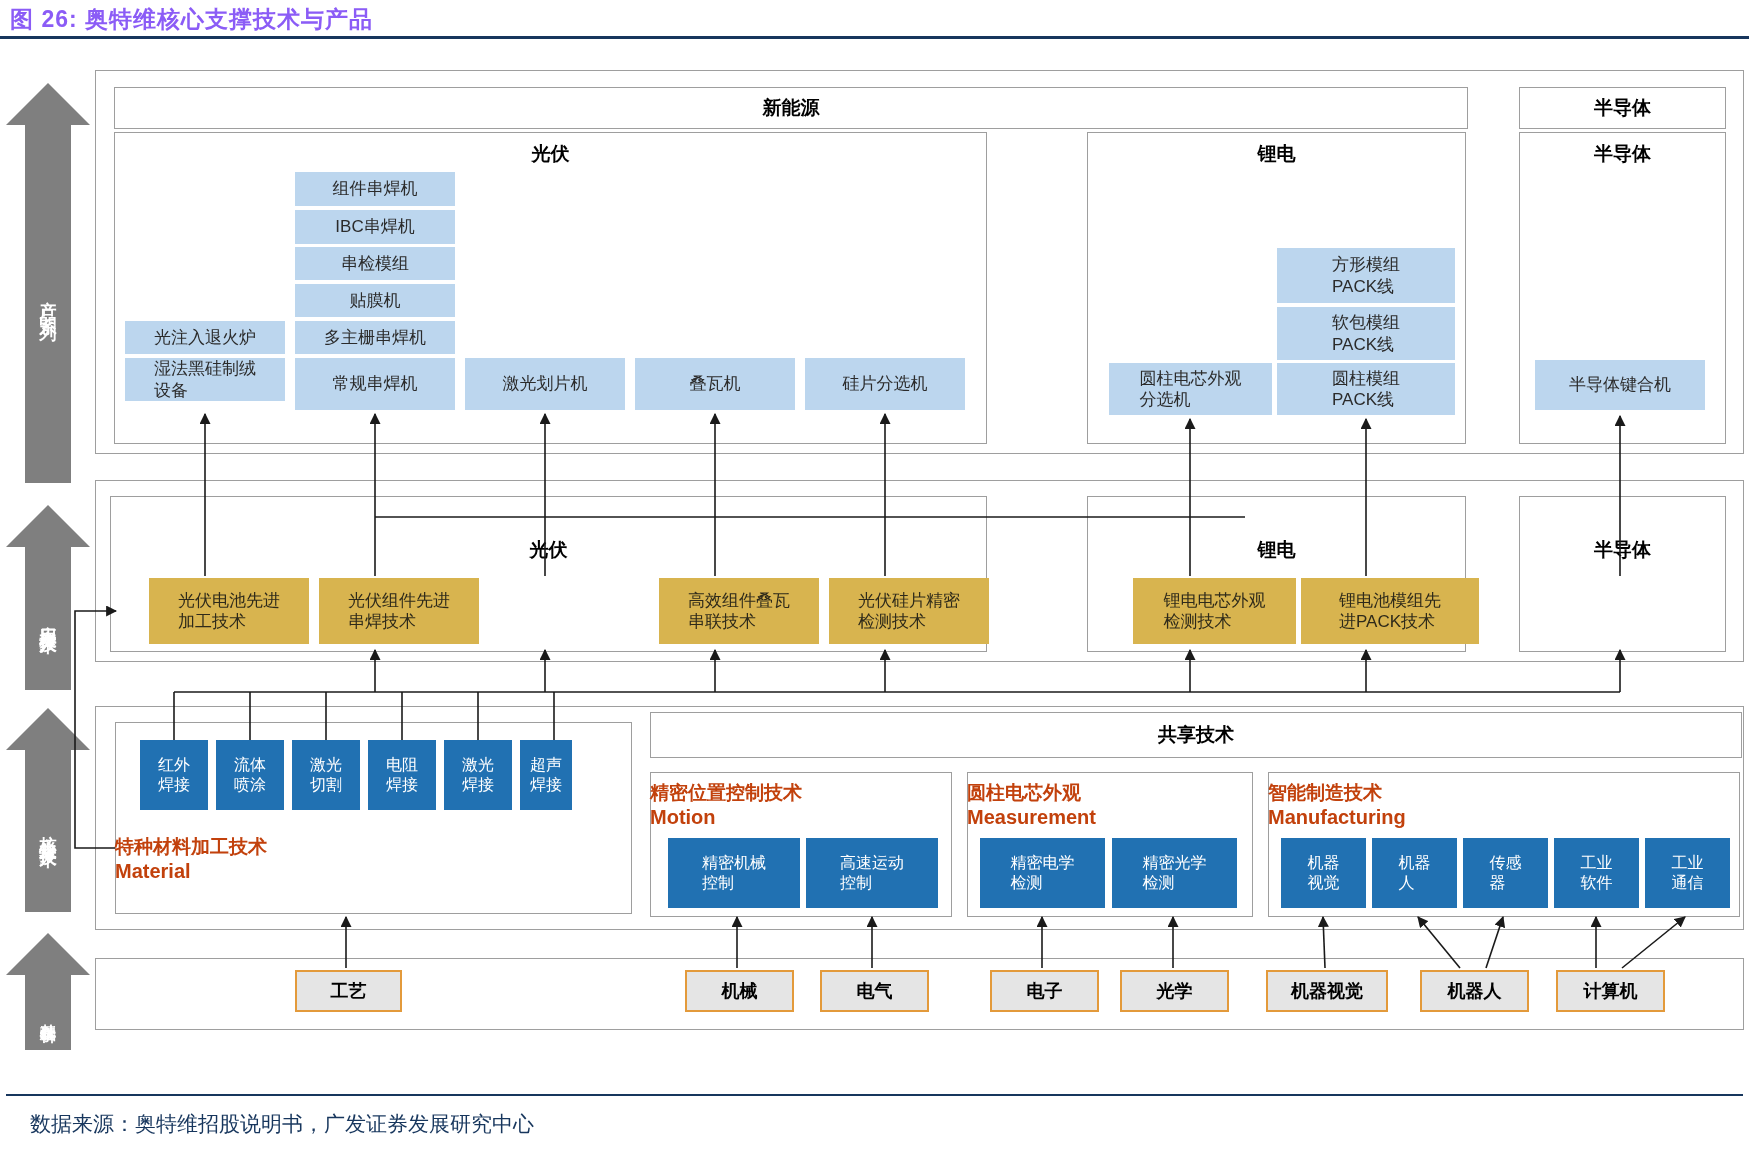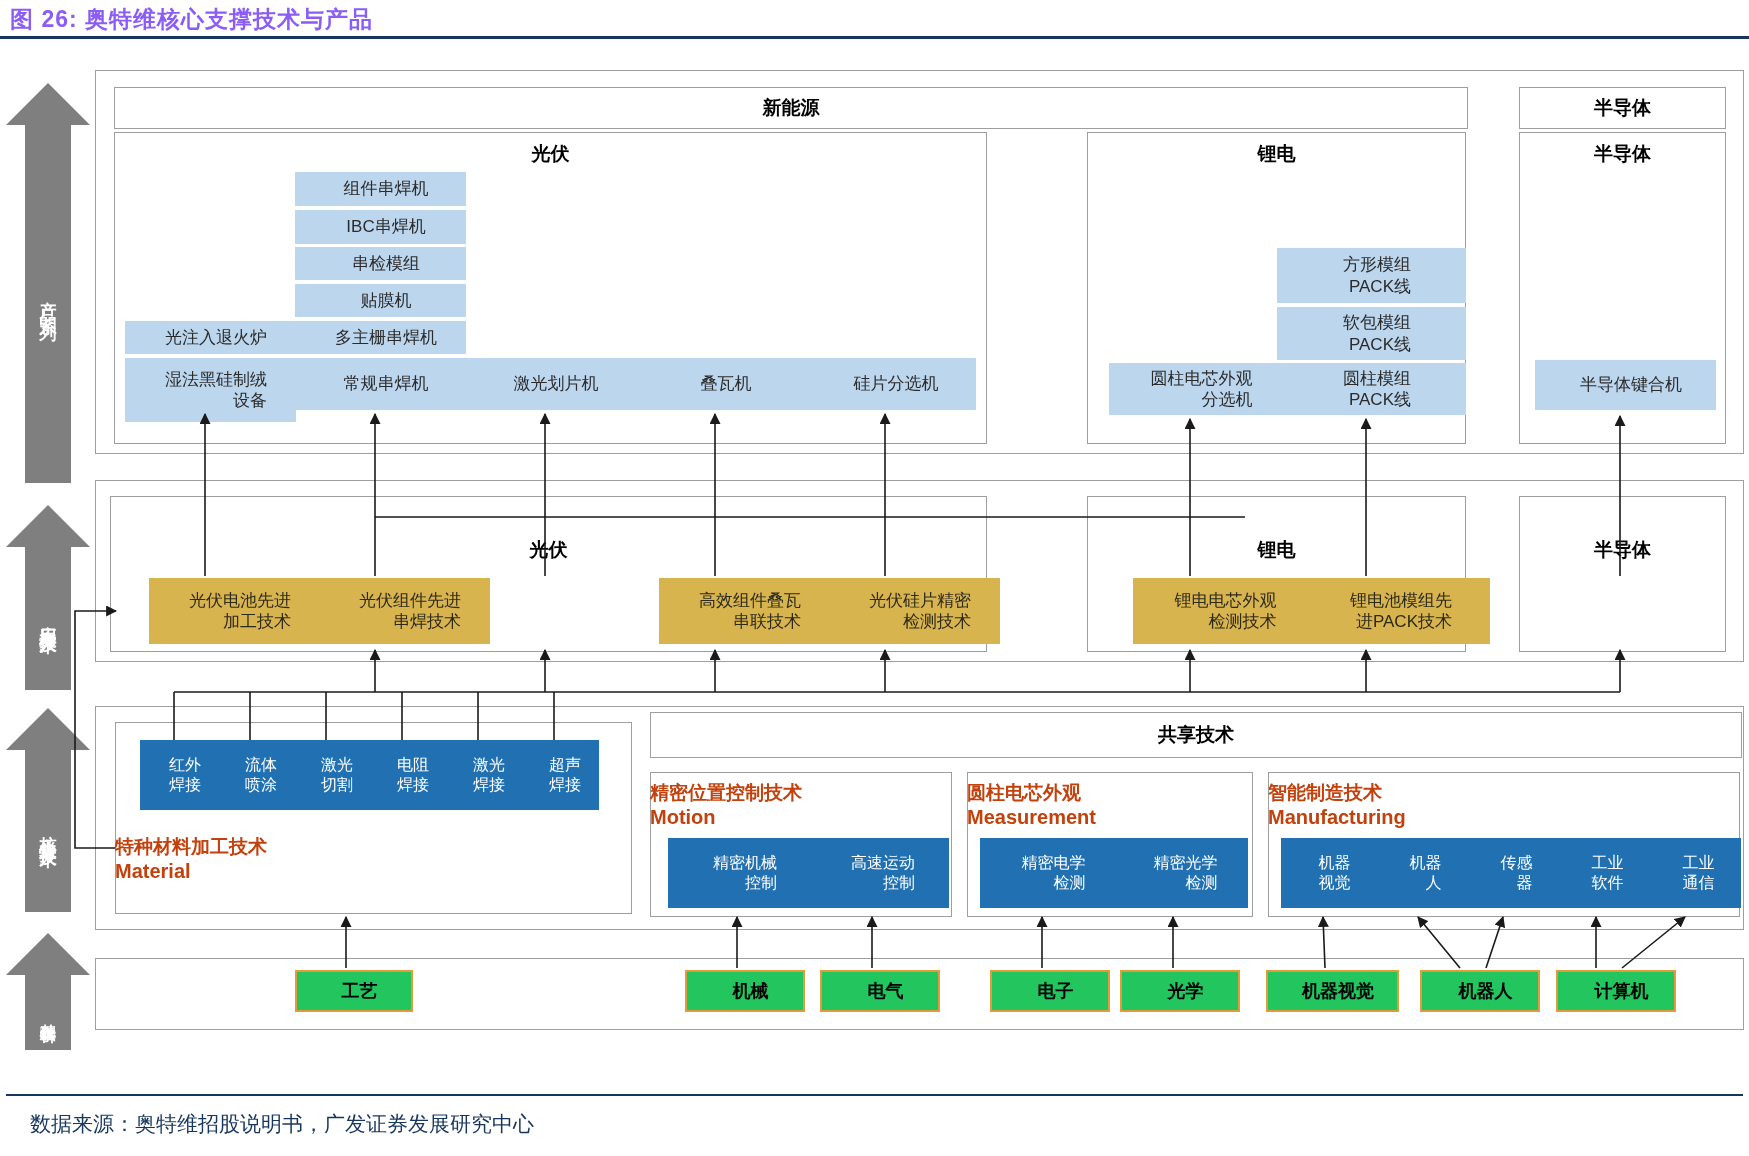--- a/index.html
+++ b/index.html
@@ -13,26 +13,26 @@
   .varrow{position:absolute;width:84px;display:flex;flex-direction:column;align-items:center;}
   .vhead{width:0;height:0;border-left:42px solid transparent;border-right:42px solid transparent;border-bottom:42px solid #7F7F7F;}
   .vshaft{width:46px;flex:1;background:#7F7F7F;display:flex;align-items:center;justify-content:center;}
   .vshaft span{writing-mode:vertical-rl;text-orientation:upright;color:#fff;font-size:17px;font-weight:bold;line-height:1;}
 
   .obox{position:absolute;background:#fff;border:1px solid #9E9E9E;}
   .hbar{position:absolute;background:#fff;border:1px solid #9E9E9E;display:flex;align-items:center;justify-content:center;
         font-weight:bold;font-size:19px;color:#000;}
   .hdr{position:absolute;left:0;right:0;text-align:center;font-weight:bold;font-size:19px;color:#000;}
 
-  .chip{position:absolute;display:flex;align-items:center;justify-content:center;text-align:right;
-        white-space:pre-line;line-height:1.25;padding-left:11px;}
+  .chip{position:absolute;display:flex;align-items:center;justify-content:center;text-align:left;
+        white-space:pre-line;line-height:1.25;}
   .c-blue{background:#BCD6EE;color:#2b2b2b;font-size:17px;}
   .c-gold{background:#D8B44F;color:#2e2a1a;font-size:17px;margin-left:24px;}
   .c-navy{background:#2171B2;color:#fff;font-size:16px;font-weight:500;}
-  .c-base{background:#22c55e;border:2px solid #E39A3B;color:#000;font-weight:bold;font-size:18px;}
+  .c-base{background:#e5e5e5;border:2px solid #E39A3B;color:#000;font-weight:bold;font-size:18px;}
 
   .seclbl{position:absolute;text-align:left;font-weight:bold;color:#c2410c;}
   .seclbl .cn{display:block;font-size:19px;}
   .seclbl .en{display:block;font-size:20px;}
   svg.overlay{position:absolute;left:0;top:0;pointer-events:none;}
 </style>
 </head>
 <body>
 
 <div class="canvas">
@@ -79,21 +79,21 @@
     <div class="hdr" style="top:8px">半导体</div>
   </div>
 
   <div class="chip c-blue" style="left:295px;top:172px;width:160px;height:34px">组件串焊机</div>
   <div class="chip c-blue" style="left:295px;top:210px;width:160px;height:34px">IBC串焊机</div>
   <div class="chip c-blue" style="left:295px;top:247px;width:160px;height:33px">串检模组</div>
   <div class="chip c-blue" style="left:295px;top:284px;width:160px;height:33px">贴膜机</div>
   <div class="chip c-blue" style="left:295px;top:321px;width:160px;height:33px">多主栅串焊机</div>
   <div class="chip c-blue" style="left:295px;top:358px;width:160px;height:52px">常规串焊机</div>
   <div class="chip c-blue" style="left:125px;top:321px;width:160px;height:33px">光注入退火炉</div>
-  <div class="chip c-blue" style="left:125px;top:358px;width:160px;height:64px">湿法黑硅制绒
+  <div class="chip c-blue" style="left:125px;top:358px;width:160px;height:43px">湿法黑硅制绒
 设备</div>
   <div class="chip c-blue" style="left:465px;top:358px;width:160px;height:52px">激光划片机</div>
   <div class="chip c-blue" style="left:635px;top:358px;width:160px;height:52px">叠瓦机</div>
   <div class="chip c-blue" style="left:805px;top:358px;width:160px;height:52px">硅片分选机</div>
 
   <div class="chip c-blue" style="left:1277px;top:248px;width:178px;height:55px">方形模组
 PACK线</div>
   <div class="chip c-blue" style="left:1277px;top:307px;width:178px;height:53px">软包模组
 PACK线</div>
   <div class="chip c-blue" style="left:1109px;top:363px;width:163px;height:52px">圆柱电芯外观
@@ -133,21 +133,21 @@
   <div class="chip c-navy" style="left:140px;top:740px;width:68px;height:70px">红外
 焊接</div>
   <div class="chip c-navy" style="left:216px;top:740px;width:68px;height:70px">流体
 喷涂</div>
   <div class="chip c-navy" style="left:292px;top:740px;width:68px;height:70px">激光
 切割</div>
   <div class="chip c-navy" style="left:368px;top:740px;width:68px;height:70px">电阻
 焊接</div>
   <div class="chip c-navy" style="left:444px;top:740px;width:68px;height:70px">激光
 焊接</div>
-  <div class="chip c-navy" style="left:520px;top:740px;width:68px;height:70px">超声
+  <div class="chip c-navy" style="left:520px;top:740px;width:52px;height:70px">超声
 焊接</div>
   <div class="seclbl" style="left:115px;top:834px;width:515px">
     <span class="cn">特种材料加工技术</span>
     <span class="en">Material</span>
   </div>
 
   <div class="hbar" style="left:650px;top:712px;width:1090px;height:44px">共享技术</div>
 
   <div class="obox" style="left:650px;top:772px;width:300px;height:143px"></div>
   <div class="seclbl" style="left:650px;top:780px;width:300px">

